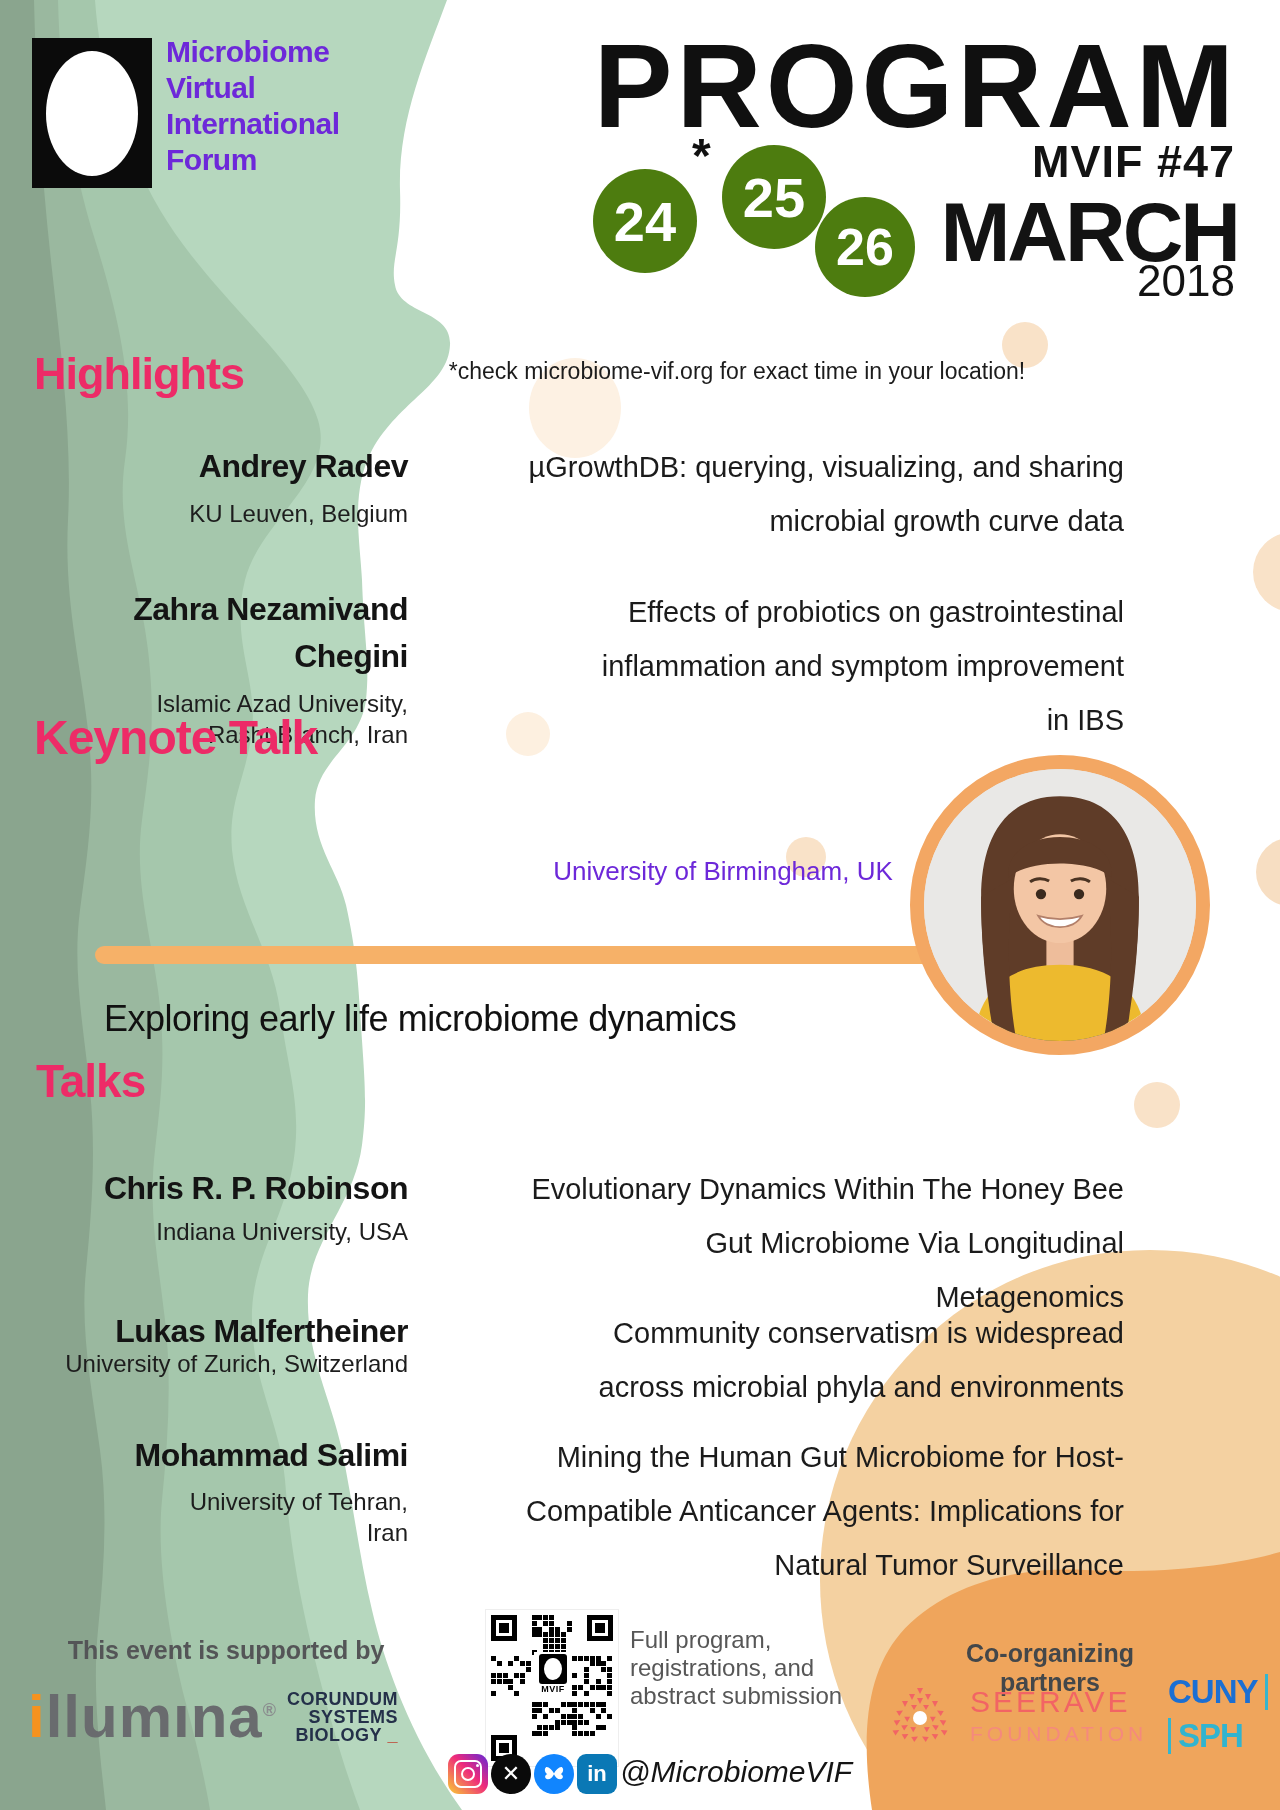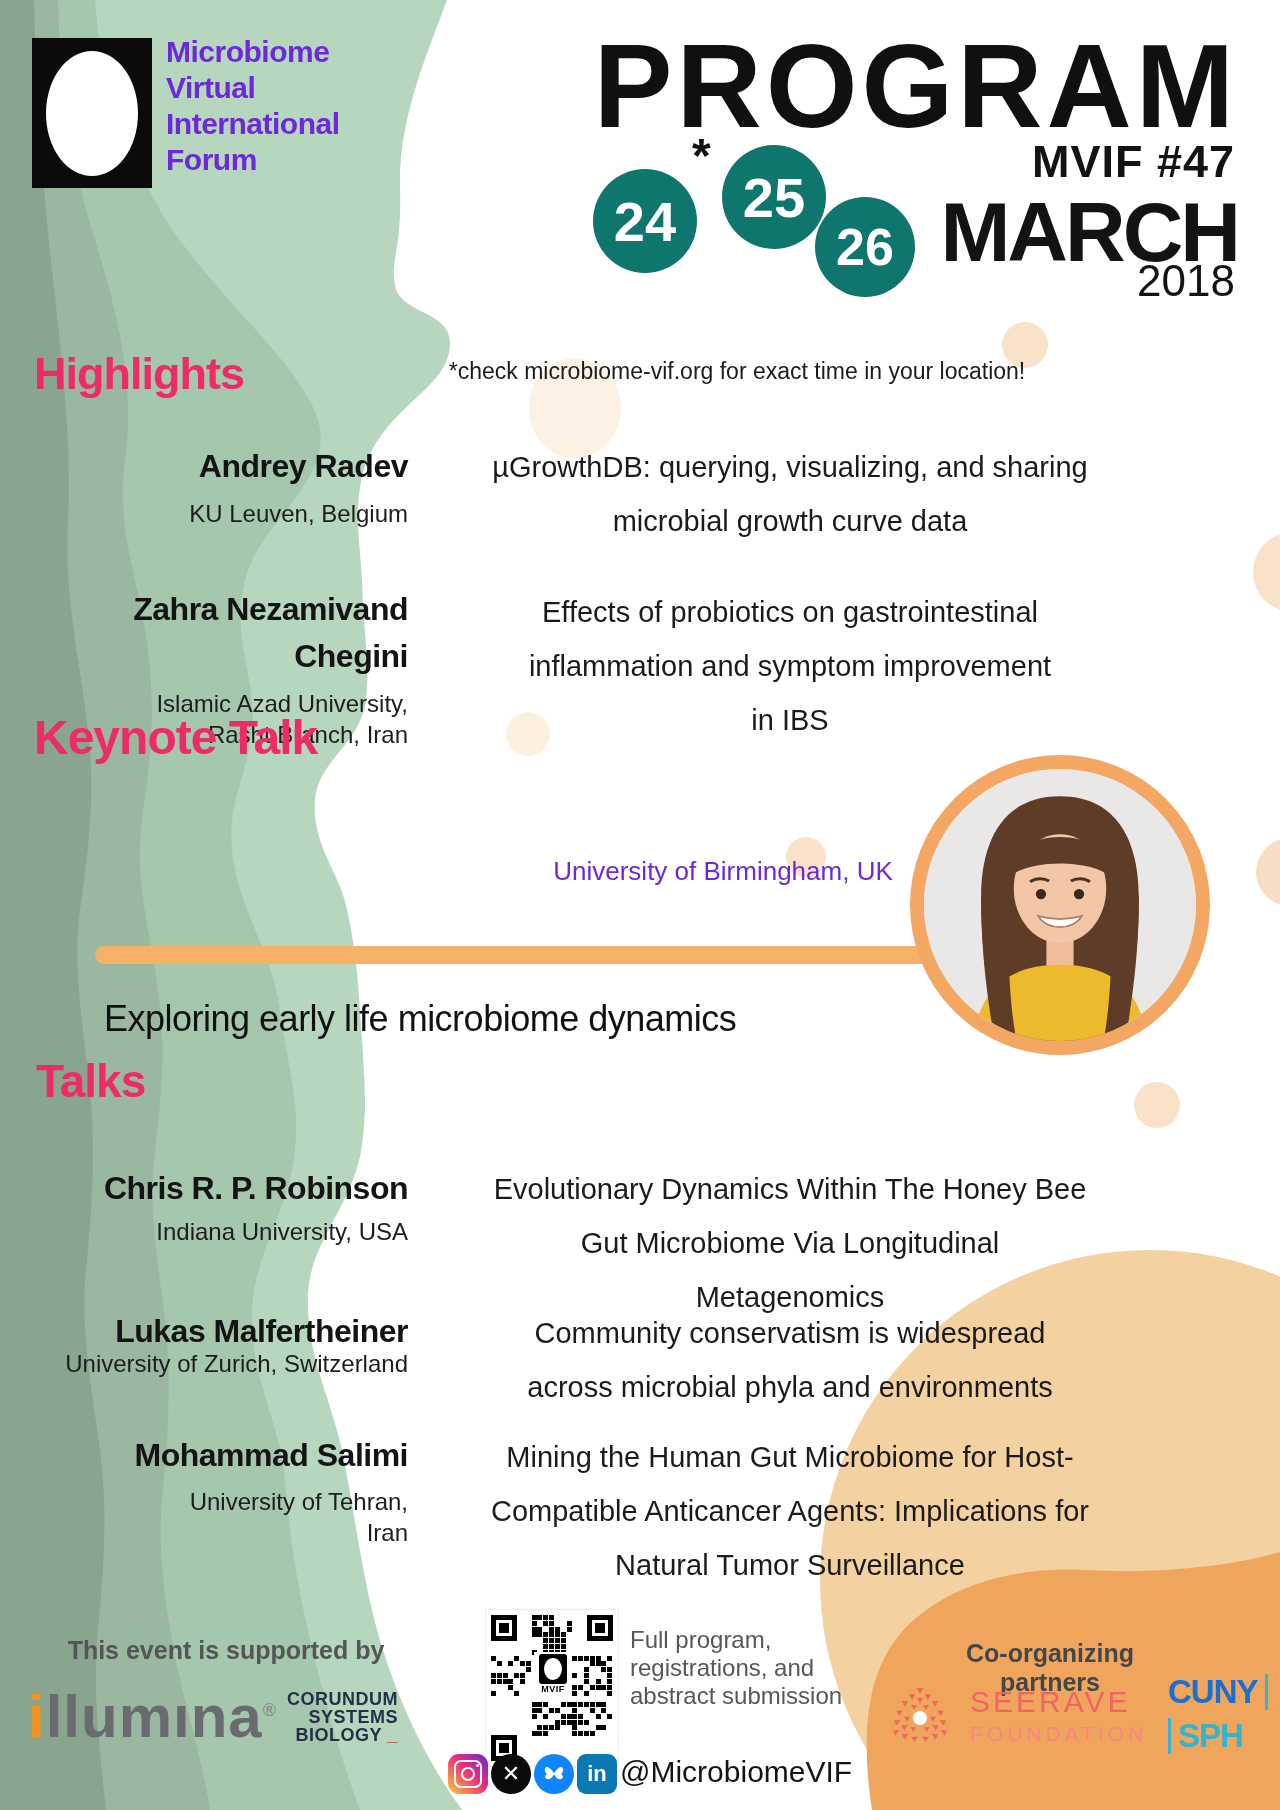--- a/index.html
+++ b/index.html
@@ -9,35 +9,35 @@
   #bg{position:absolute;left:0;top:0;width:1280px;height:1810px;}
   
   .brand-box{left:32px;top:38px;width:120px;height:150px;background:#0b0b0b;}
   .brand-egg{left:14px;top:13px;width:92px;height:125px;background:#ffffff;border-radius:50%;}
   .brand-name{left:166px;top:34px;font-size:30px;line-height:36px;font-weight:bold;color:#6d28d9;letter-spacing:-0.5px;}
   
   .program{right:42px;top:18px;font-size:118px;font-weight:bold;letter-spacing:4px;color:#101010;}
   .edition{right:45px;top:136px;font-size:45px;font-weight:600;color:#131313;letter-spacing:1px;}
   .month{right:42px;top:184px;font-size:84px;font-weight:600;color:#131313;letter-spacing:-3px;}
   .year{right:45px;top:256px;font-size:44px;font-weight:500;color:#131313;}
-  .date-circle{border-radius:50%;background:#0f766e;color:#ffffff;font-weight:bold;
+  .date-circle{border-radius:50%;background:#4d7c0f;color:#ffffff;font-weight:bold;
                display:flex;align-items:center;justify-content:center;font-size:56px;}
   .c24{left:593px;top:169px;width:104px;height:104px;}
   .c25{left:722px;top:145px;width:104px;height:104px;}
   .c26{left:815px;top:197px;width:100px;height:100px;font-size:52px;}
   .asterisk{left:692px;top:128px;font-size:48px;font-weight:bold;color:#111;}
   .note{left:352px;top:358px;width:770px;text-align:center;font-size:23px;color:#1c1c1c;}
   
   .h-pink{color:#ed2b67;font-weight:bold;letter-spacing:-1px;}
   .heading-highlights{left:34px;top:348px;font-size:45px;}
   .heading-keynote{left:34px;top:710px;font-size:48px;}
   .heading-talks{left:36px;top:1054px;font-size:46px;}
   
   .lcol{left:38px;width:370px;text-align:right;color:#141414;}
-  .rcol{left:456px;width:668px;text-align:center;color:#1b1b1b;}
+  .rcol{left:456px;width:668px;text-align:right;color:#1b1b1b;}
   .sp-name{font-size:32px;font-weight:bold;line-height:47px;letter-spacing:-0.5px;}
   .sp-affil{font-size:24px;line-height:31px;color:#1d1d1d;}
   .sp-title{font-size:29px;line-height:54px;}
   .sp-title div{height:54px;}
   
   .kn-name{left:433px;top:790px;width:580px;text-align:center;font-size:44px;font-weight:bold;color:#121212;letter-spacing:-0.5px;}
   .kn-affil{left:433px;top:856px;width:580px;text-align:center;font-size:26px;color:#6d28d9;}
   .kn-bar{left:95px;top:946px;width:838px;height:18px;border-radius:9px;background:#f6b168;}
   .kn-title{left:104px;top:998px;width:780px;font-size:36px;color:#111;letter-spacing:-0.5px;}
   .photo-ring{left:910px;top:755px;width:272px;height:272px;border:14px solid #f3a763;border-radius:50%;overflow:hidden;background:#e9e8e6;}
@@ -59,21 +59,21 @@
   .qr-caption{left:630px;top:1626px;width:220px;font-size:24px;line-height:28px;color:#575757;}
   .social-row{left:448px;top:1753px;height:42px;display:flex;align-items:center;gap:3px;}
   .icon{width:40px;height:40px;border-radius:50%;display:flex;align-items:center;justify-content:center;}
   .ig{border-radius:11px;background:linear-gradient(45deg,#f9ce34 0%,#ee2a7b 55%,#6228d7 100%);}
   .ig .cam{width:24px;height:24px;border:2.5px solid #fff;border-radius:7px;position:relative;}
   .ig .cam::after{content:"";position:absolute;left:5px;top:5px;width:10px;height:10px;border:2.5px solid #fff;border-radius:50%;}
   .ig .cam::before{content:"";position:absolute;right:1.5px;top:1.5px;width:3px;height:3px;background:#fff;border-radius:50%;}
   .xx{background:#0a0a0a;color:#fff;font-weight:bold;font-size:22px;}
   .bs{background:#1185fe;}
   .li{border-radius:9px;background:#0a78b5;color:#fff;font-weight:bold;font-size:22px;}
-  .handle{left:620px;top:1755px;font-size:30px;color:#141414;}
+  .handle{left:620px;top:1755px;font-size:30px;color:#141414;font-style:italic;}
   .partners-heading{left:918px;top:1639px;width:264px;text-align:center;font-size:25px;font-weight:bold;color:#43474a;}
   .seerave-mark{left:884px;top:1682px;width:72px;height:72px;}
   .seerave-text{left:970px;top:1682px;color:#f26464;}
   .seerave-text .l1{font-size:30px;letter-spacing:3px;line-height:40px;}
   .seerave-text .l2{font-size:21px;letter-spacing:4px;line-height:24px;color:#f5897d;}
   .cuny{left:1168px;top:1674px;font-weight:800;line-height:36px;}
   .cuny .l1{display:inline-block;font-size:33px;color:#1b6fd3;border-right:3px solid #35b5ce;padding-right:7px;letter-spacing:-1px;}
   .cuny .l2{display:inline-block;font-size:33px;color:#31b4cf;border-left:3px solid #35b5ce;padding-left:7px;margin-top:2px;letter-spacing:-1px;}
 </style>
 </head>

